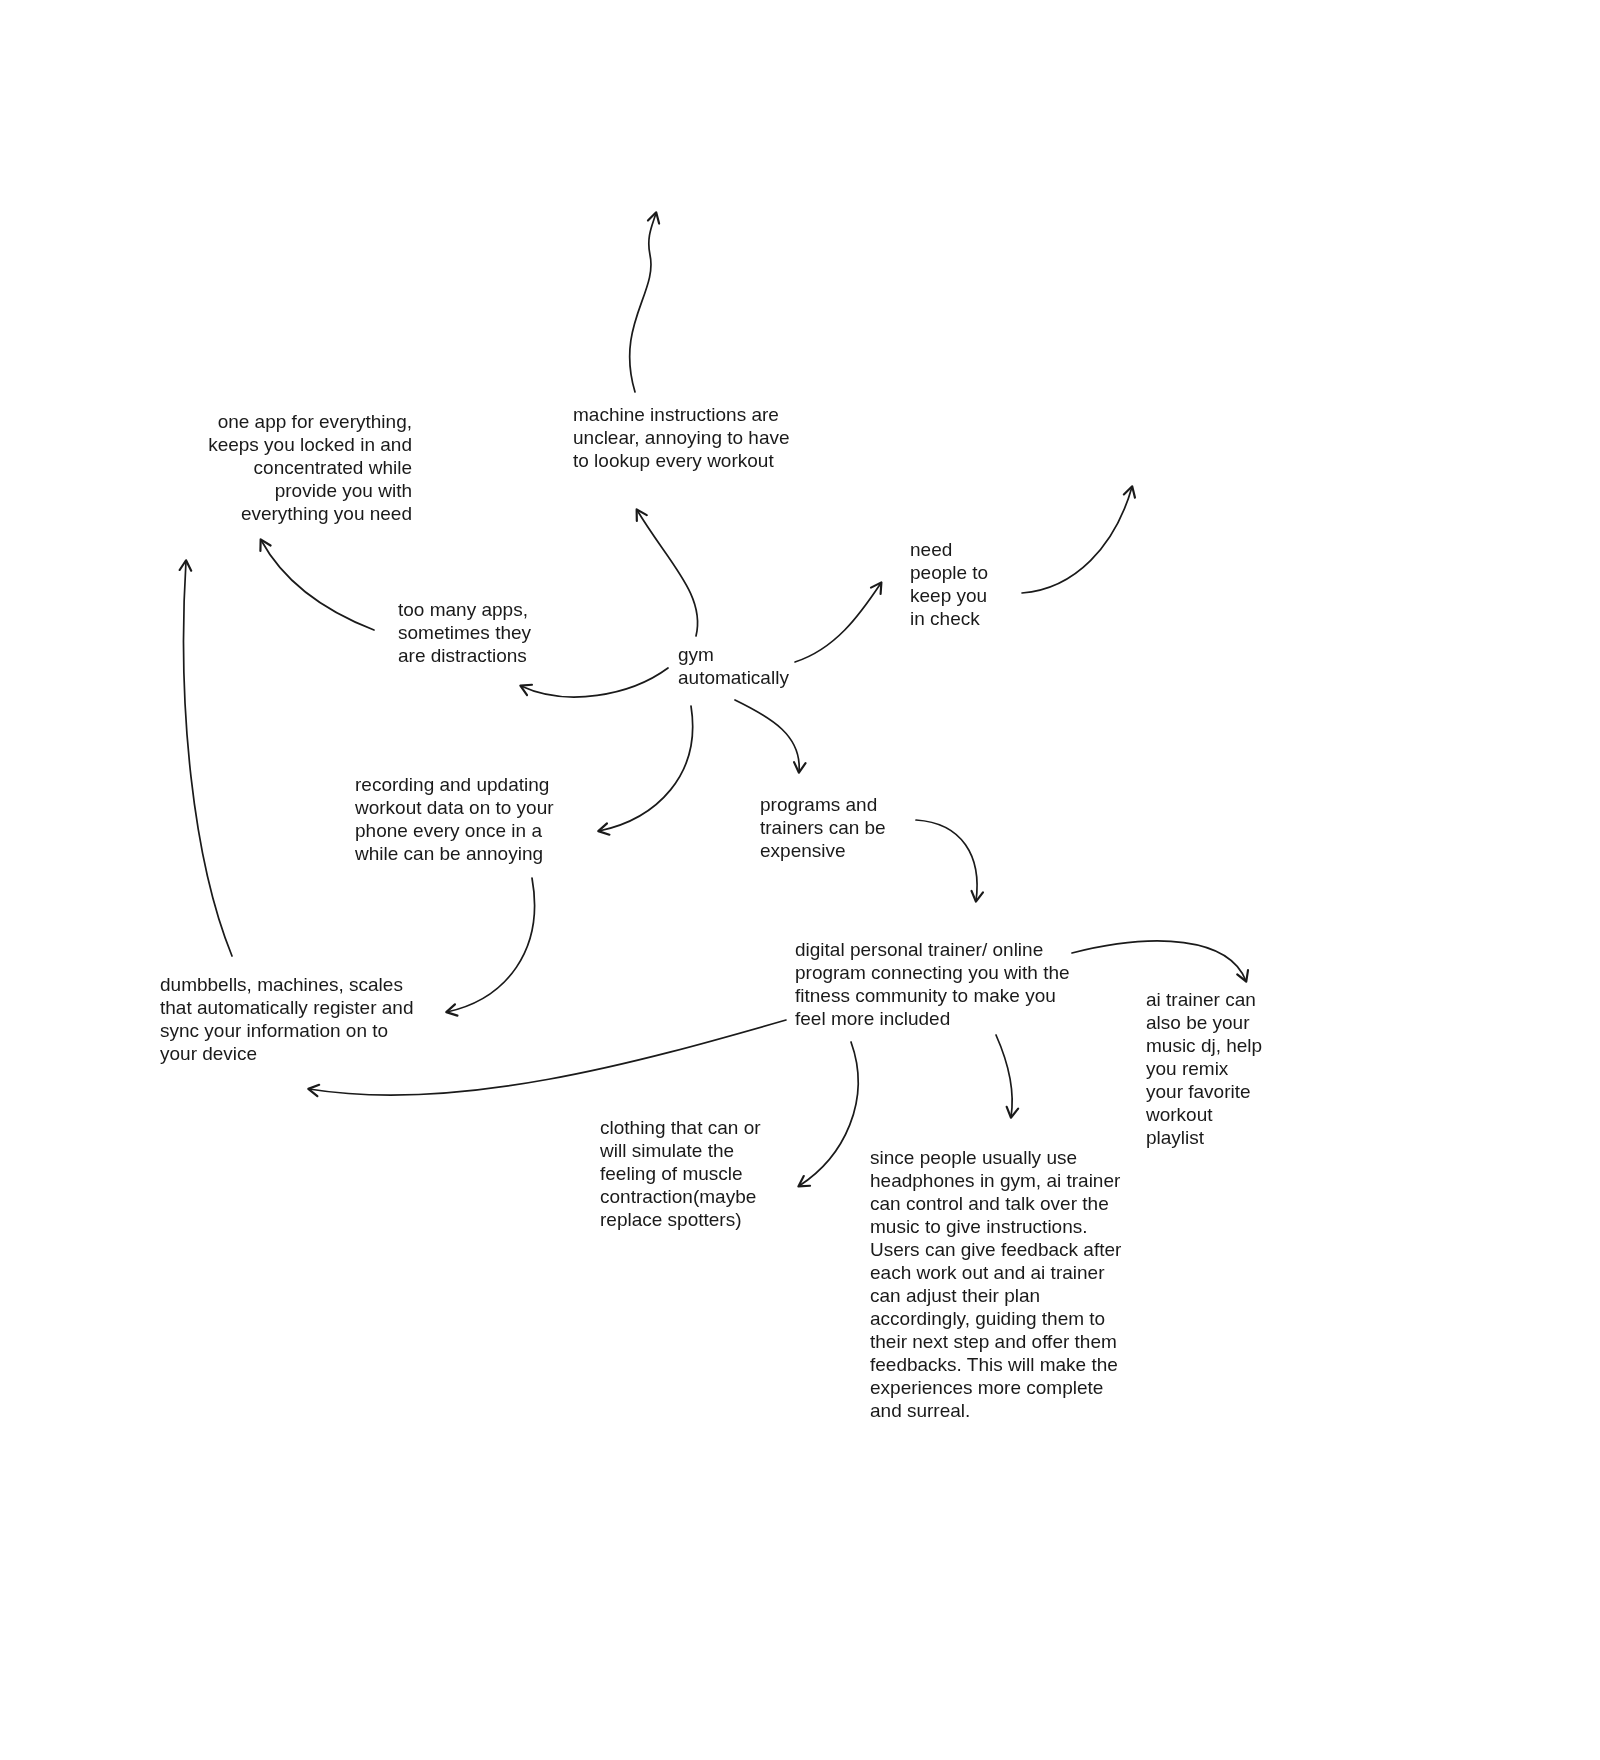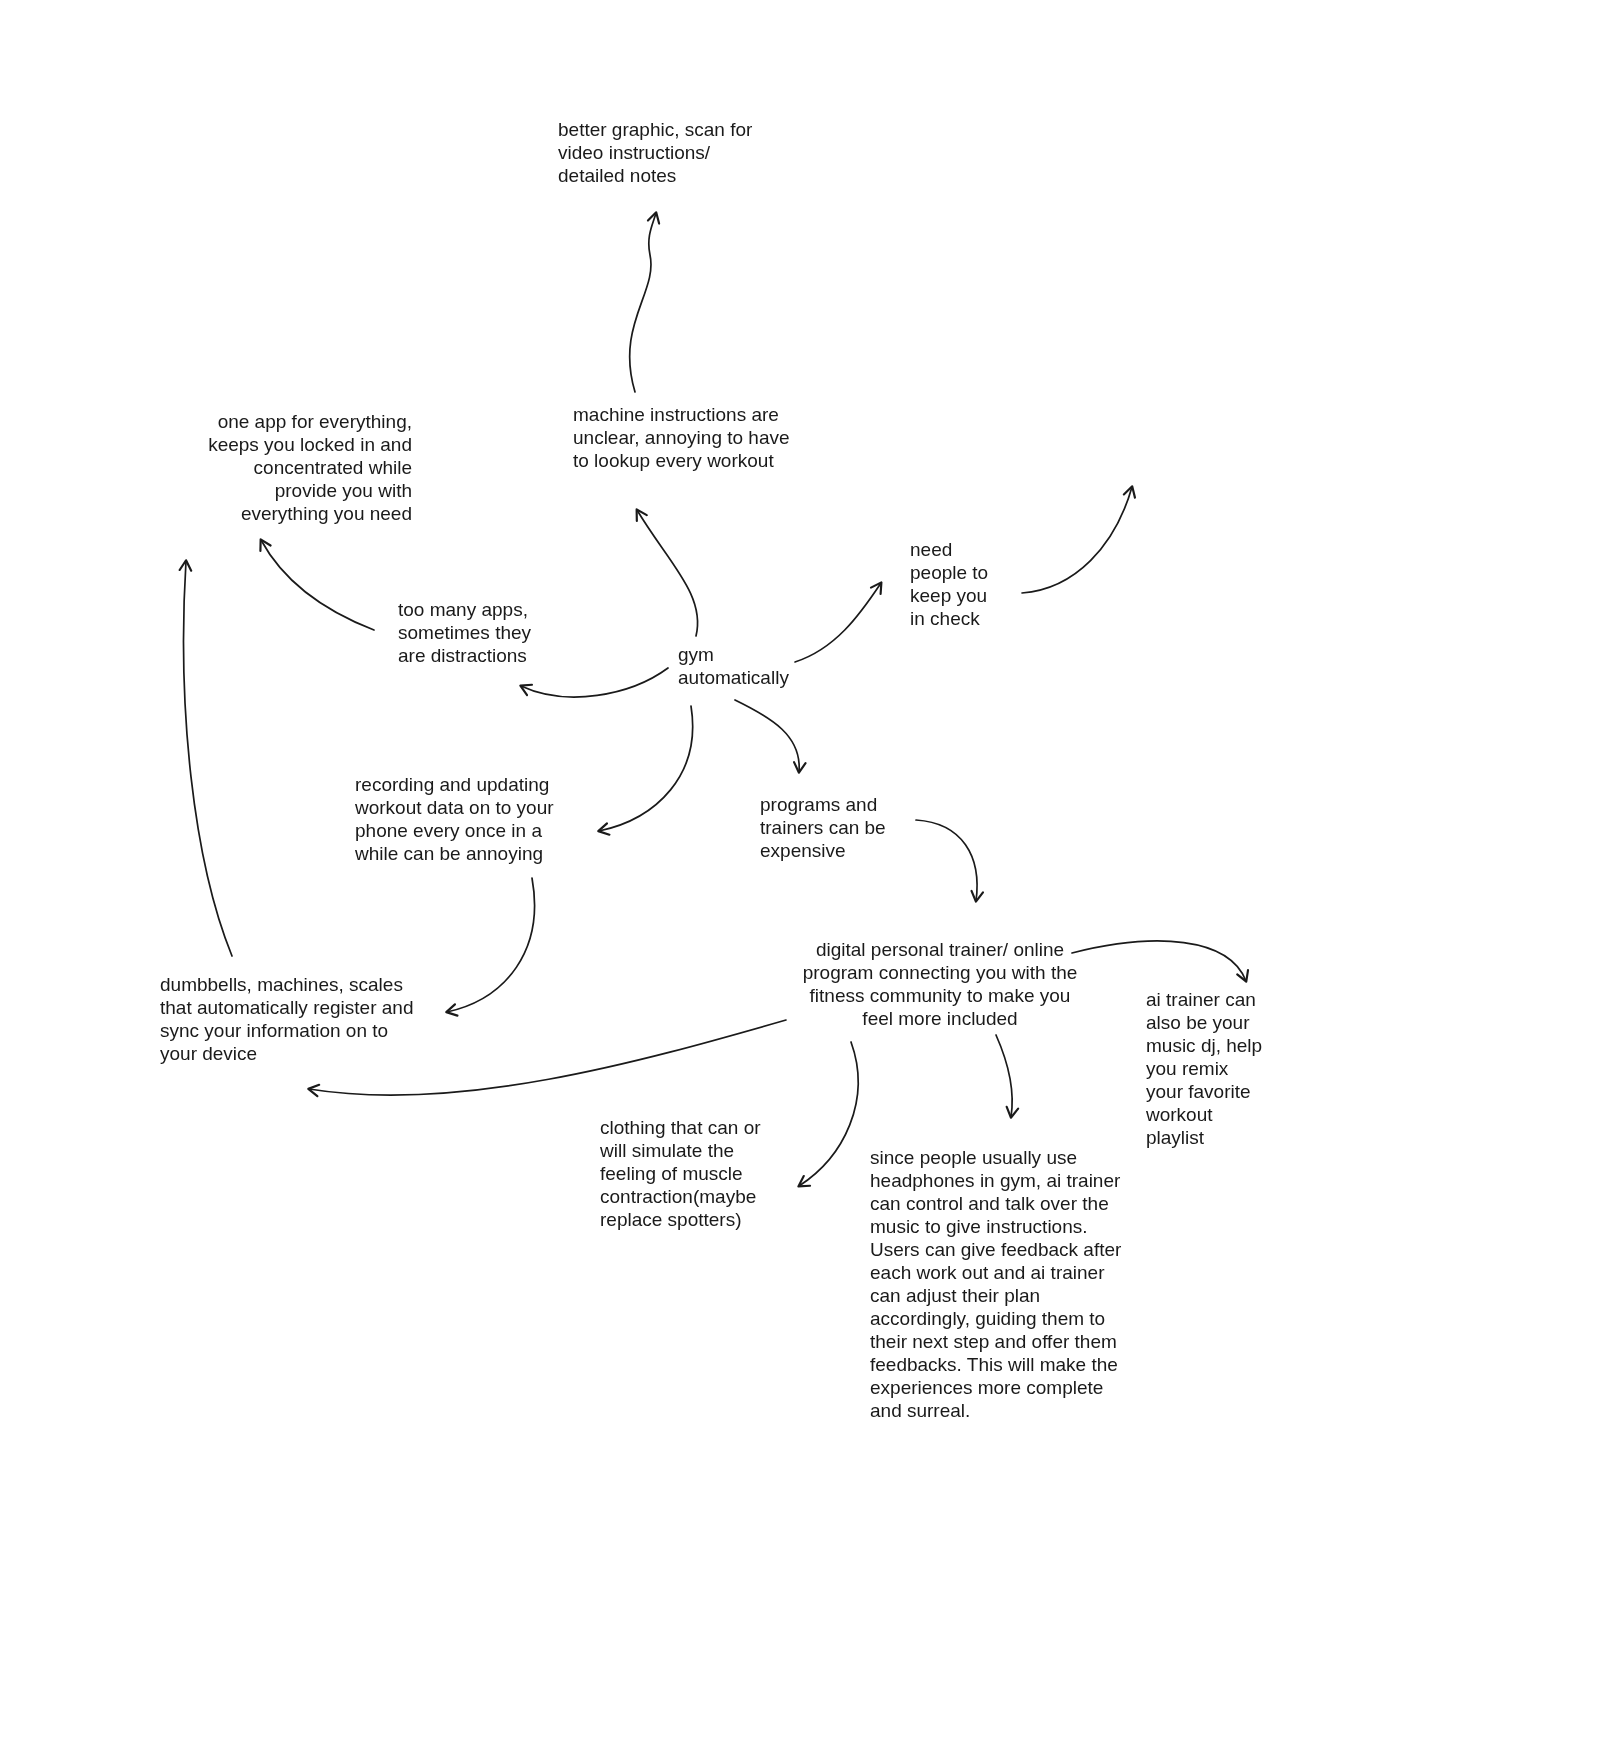--- a/index.html
+++ b/index.html
@@ -35,21 +35,21 @@
   .n-better-graphic   { left: 558px;  top: 118px;  width: 205px; }
   .n-machine          { left: 573px;  top: 403px;  width: 218px; }
   .n-social-media     { left: 1052px; top: 328px;  width: 252px; }
   .n-one-app          { left: 190px;  top: 410px;  width: 222px; text-align: right; }
   .n-too-many-apps    { left: 398px;  top: 598px;  width: 155px; }
   .n-need-others      { left: 910px;  top: 538px;  width: 95px;  }
   .n-gym              { left: 678px;  top: 643px;  width: 118px; }
   .n-recording        { left: 355px;  top: 773px;  width: 222px; }
   .n-programs         { left: 760px;  top: 793px;  width: 142px; }
   .n-dumbbells        { left: 160px;  top: 973px;  width: 268px; }
-  .n-digital-trainer  { left: 795px;  top: 938px;  width: 290px; text-align: center; }
+  .n-digital-trainer  { left: 795px;  top: 938px;  width: 290px; }
   .n-ai-dj            { left: 1146px; top: 988px;  width: 124px; }
   .n-clothing         { left: 600px;  top: 1116px; width: 182px; }
   .n-headphones       { left: 870px;  top: 1146px; width: 262px; }
   path.edge {
     fill: none;
     stroke: #1a1a1a;
     stroke-width: 1.7;
     stroke-linecap: round;
   }
 </style>
@@ -75,21 +75,20 @@
     <path class="edge" d="M 691 706 C 702 775 656 819 599 831" marker-end="url(#arrowhead)"></path>
     <path class="edge" d="M 532 878 C 545 950 506 999 447 1012" marker-end="url(#arrowhead)"></path>
     <path class="edge" d="M 232 956 C 193 860 177 706 186 561" marker-end="url(#arrowhead)"></path>
     <path class="edge" d="M 916 820 C 962 823 982 856 976 901" marker-end="url(#arrowhead)"></path>
     <path class="edge" d="M 1072 953 C 1155 932 1229 937 1246 981" marker-end="url(#arrowhead)"></path>
     <path class="edge" d="M 996 1035 C 1008 1062 1015 1091 1011 1117" marker-end="url(#arrowhead)"></path>
     <path class="edge" d="M 786 1020 C 640 1062 458 1113 309 1089" marker-end="url(#arrowhead)"></path>
     <path class="edge" d="M 851 1042 C 872 1100 844 1157 799 1186" marker-end="url(#arrowhead)"></path>
   </svg>
 
-  <div class="node n-better-graphic">better graphic, scan for video instructions/ detailed notes</div>
 
   <div class="node n-machine">machine instructions are unclear, annoying to have to lookup every workout</div>
 
 
   <div class="node n-one-app">one app for everything, keeps you locked in and concentrated while provide you with everything you need</div>
 
   <div class="node n-too-many-apps">too many apps, sometimes they are distractions</div>
 
   <div class="node n-need-others">need people to keep you in check</div>
 

